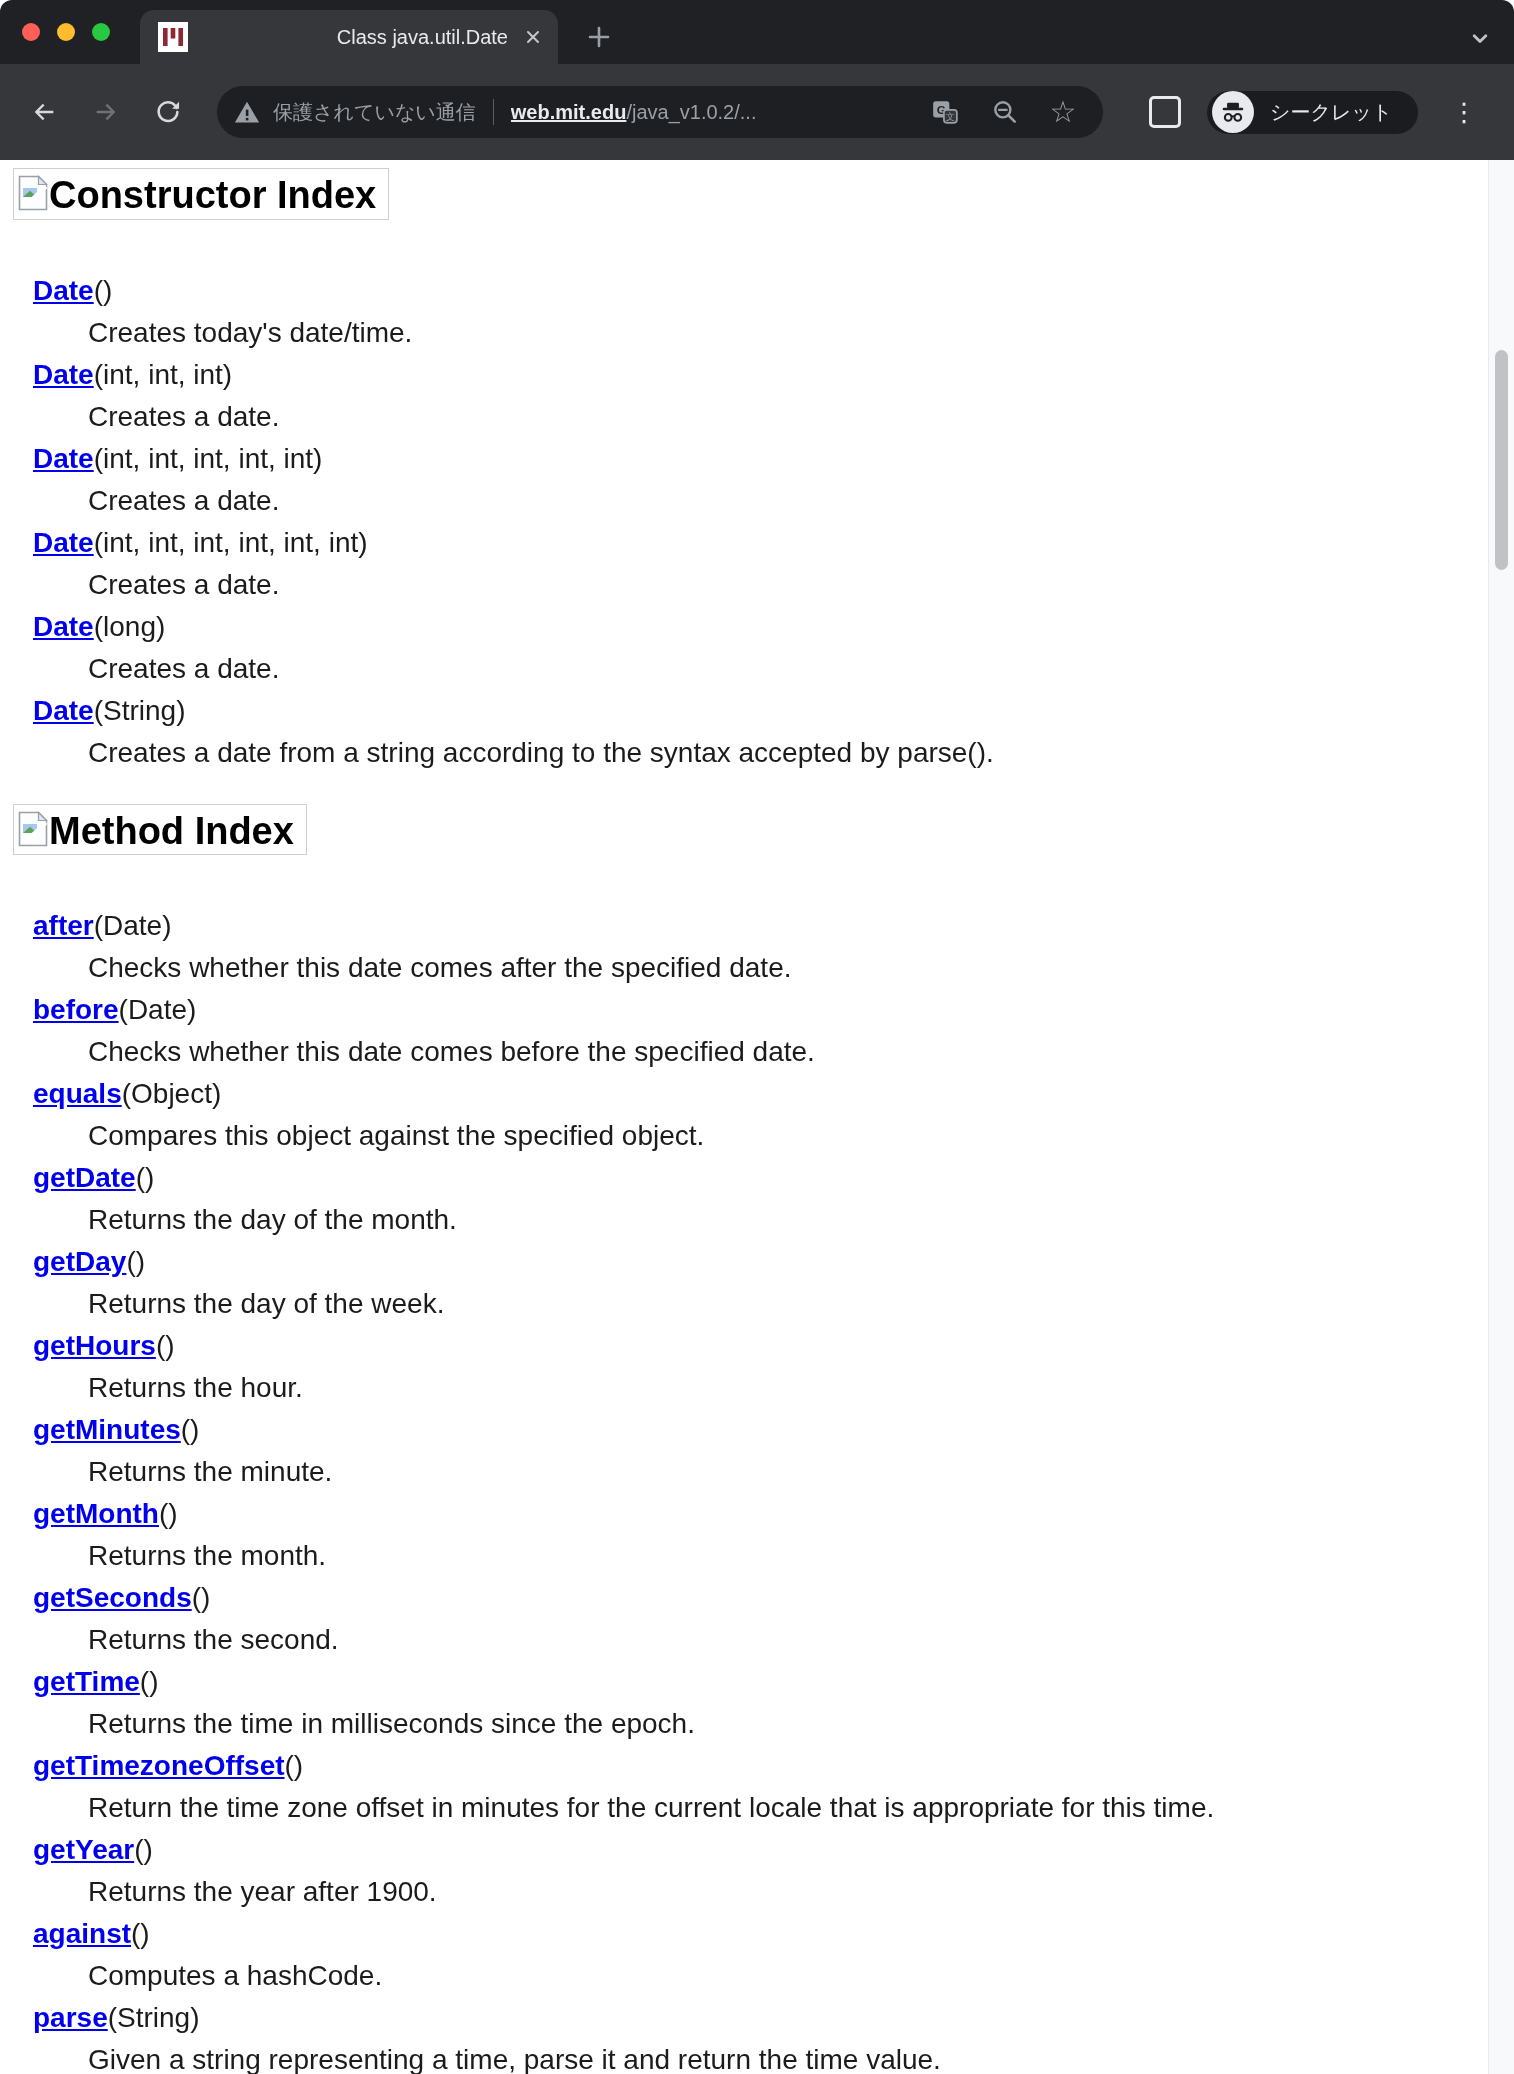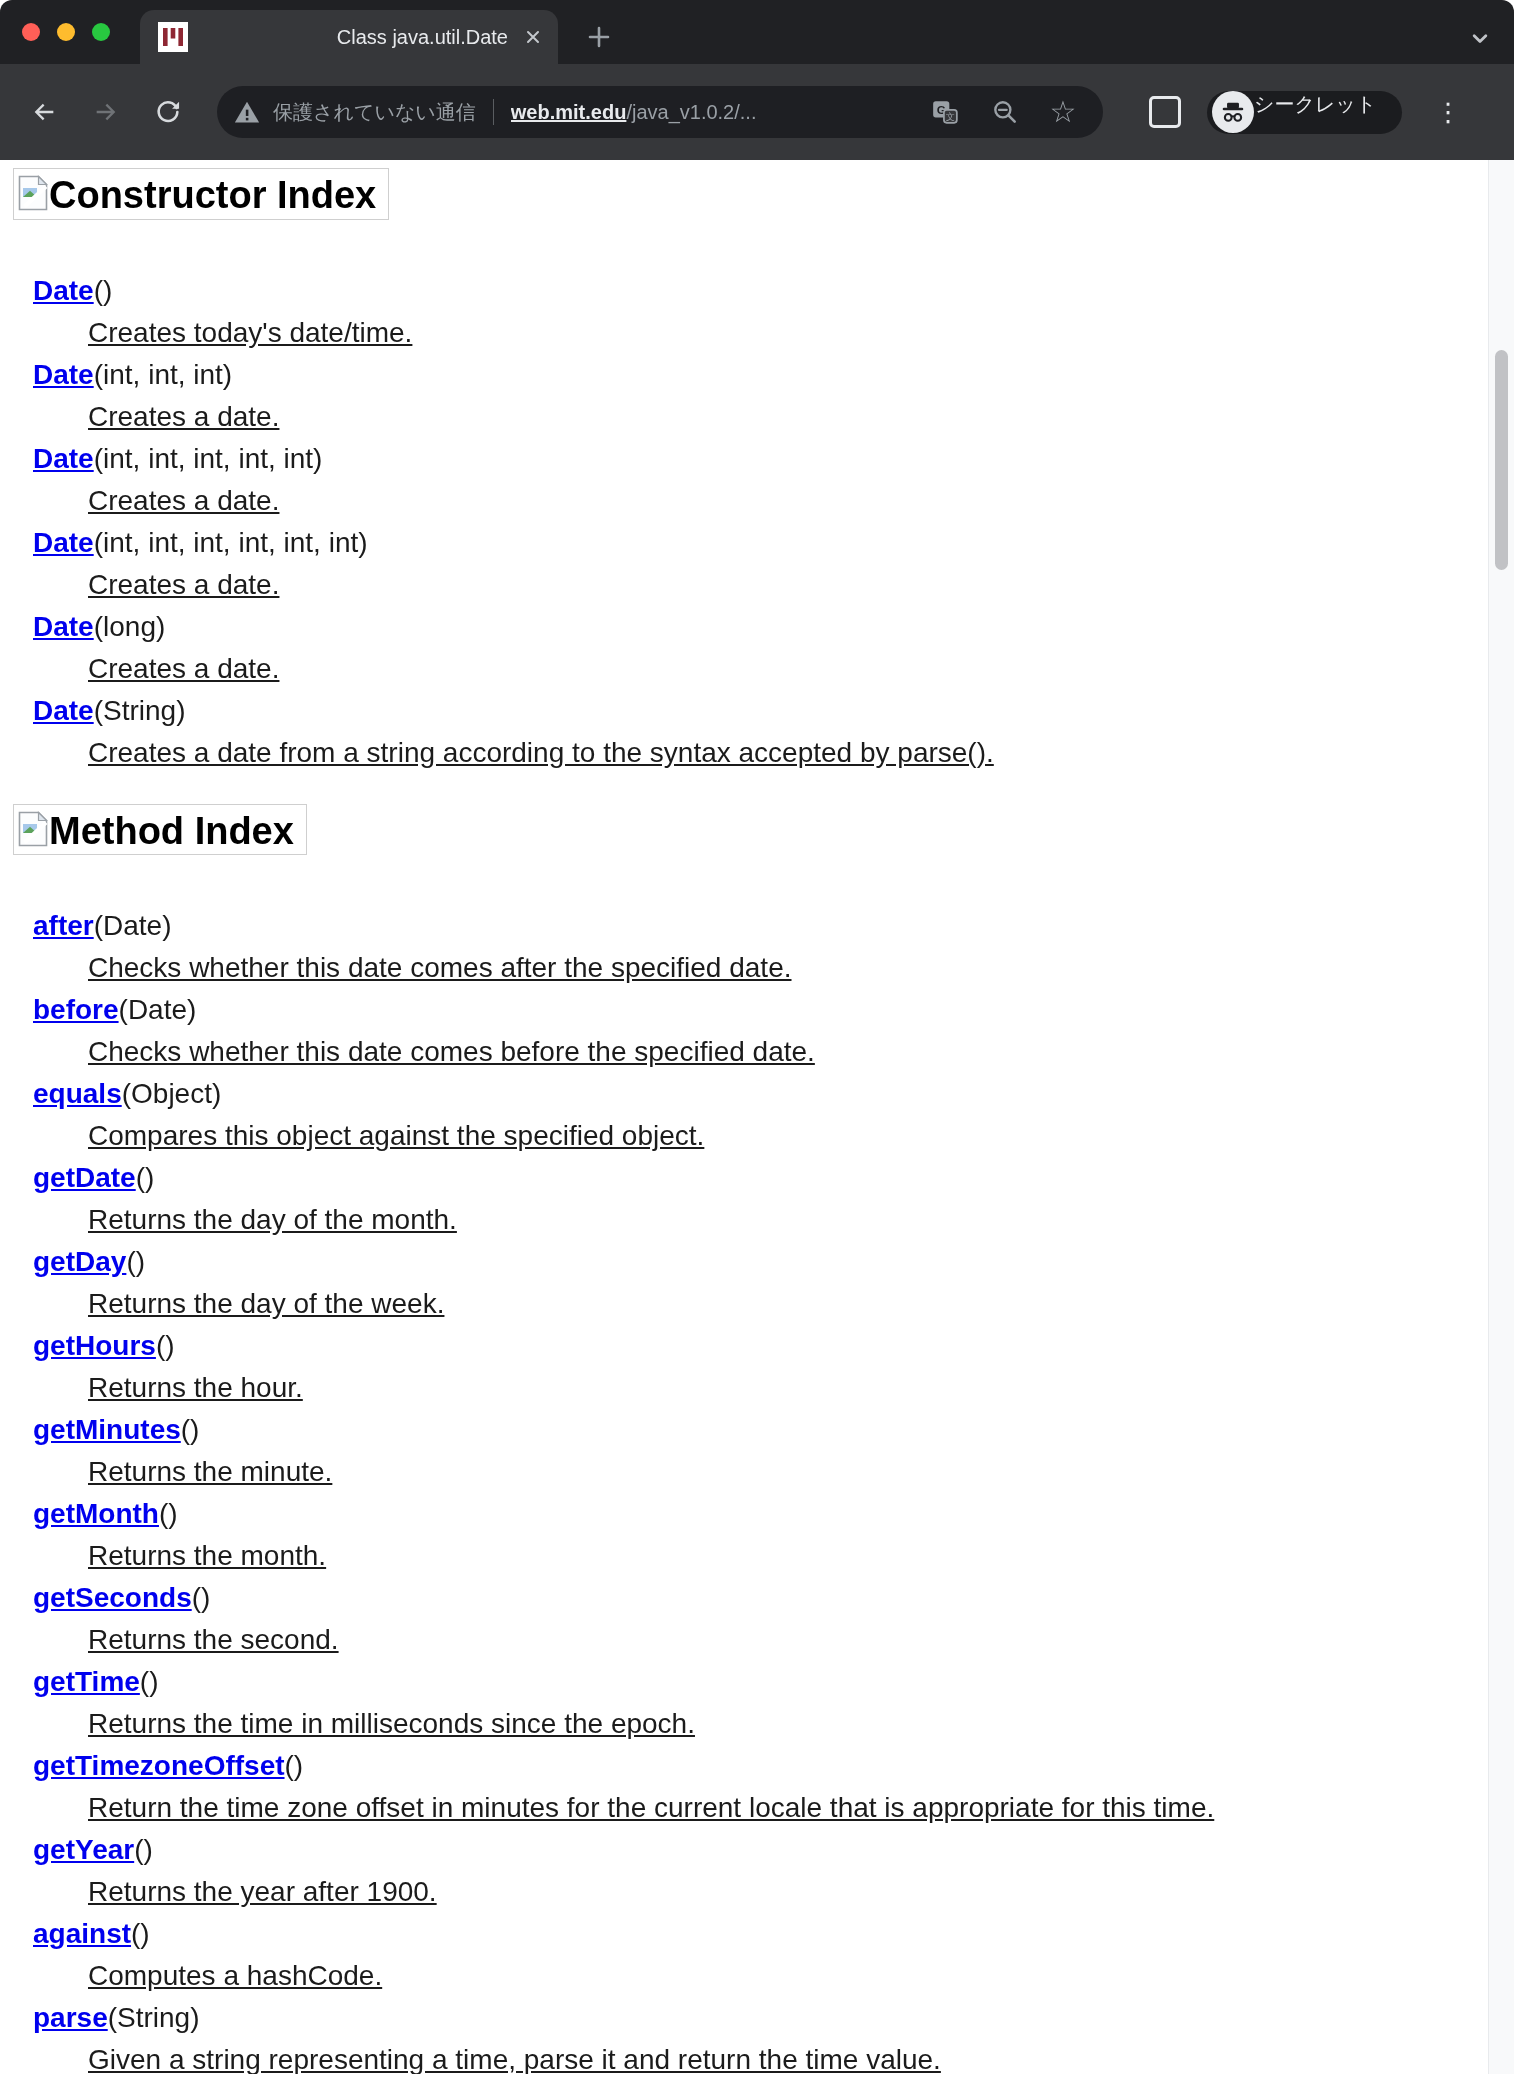--- a/index.html
+++ b/index.html
@@ -34,35 +34,35 @@
   .sec-label{color:#9aa0a6;margin-left:12px;white-space:nowrap;}
   .omni-divider{width:1px;height:26px;background:#5a5d61;margin:0 17px;}
   .url{white-space:nowrap;overflow:hidden;}
   .url .domain{color:#e8eaed;font-weight:bold;text-decoration:underline;}
   .url .path{color:#9aa0a6;}
   .omni-icon{width:28px;height:28px;flex:0 0 auto;}
   .icon-translate{margin-left:auto;}
   .icon-zoomout{margin-left:32px;}
   .icon-star{margin-left:30px;color:#9aa0a6;font-size:30px;line-height:28px;text-align:center;}
   .square-btn{margin-left:46px;width:26px;height:26px;border:3px solid #e8eaed;border-radius:5px;flex:0 0 auto;}
-  .incog-chip{margin-left:26px;height:43px;border-radius:26px;background:#1b1c1f;display:flex;padding:0 26px 0 5px;gap:0;flex:0 0 auto;}
+  .incog-chip{margin-left:26px;height:43px;border-radius:26px;background:#1b1c1f;display:flex;align-items:center;padding:0 26px 0 5px;gap:16px;flex:0 0 auto;}
   .incog-circle{width:42px;height:42px;border-radius:50%;background:#e8eaed;display:flex;align-items:center;justify-content:center;}
   .incog-label{color:#e8eaed;font-size:20px;white-space:nowrap;}
   .kebab{margin-left:32px;color:#e8eaed;font-size:26px;width:28px;text-align:center;letter-spacing:0;}
 
   
   .content{position:relative;height:1914px;background:#fff;padding:8px 0 0 10px;box-sizing:border-box;font-size:28px;color:#1b1b1b;}
   .hbox{display:inline-flex;align-items:flex-start;border:1px solid #cfcfcf;padding:4px 12px 0 4px;margin-left:3px;background:#fff;}
   .hbox svg{margin-top:2px;}
   .htext{font-size:38px;font-weight:bold;color:#000;line-height:1.2;margin-left:1px;}
   .section + .section{margin-top:30px;}
   dl{margin:50px 0 0 0;}
   dt{margin-left:23px;line-height:42px;white-space:nowrap;}
   dt a{color:var(--link,#0000EE);font-weight:bold;text-decoration:underline;}
-  dd{margin:0 8px 0 78px;line-height:42px;text-decoration:underline;}
+  dd{margin:0 8px 0 78px;line-height:42px;}
 
   
   .scrollbar{position:absolute;top:0;right:0;width:26px;height:100%;background:#f8f9fa;border-left:1px solid #e8eaed;box-sizing:border-box;}
   .scroll-thumb{position:absolute;left:6px;top:190px;width:13px;height:220px;background:#c1c2c5;border-radius:7px;}
 </style>
 </head>
 <body>
 
 <div class="window">
 

